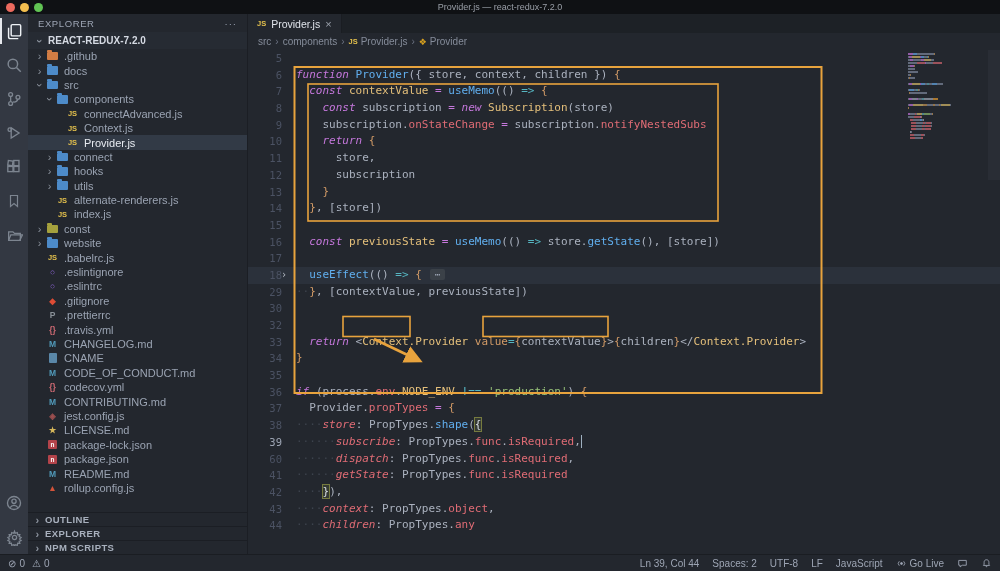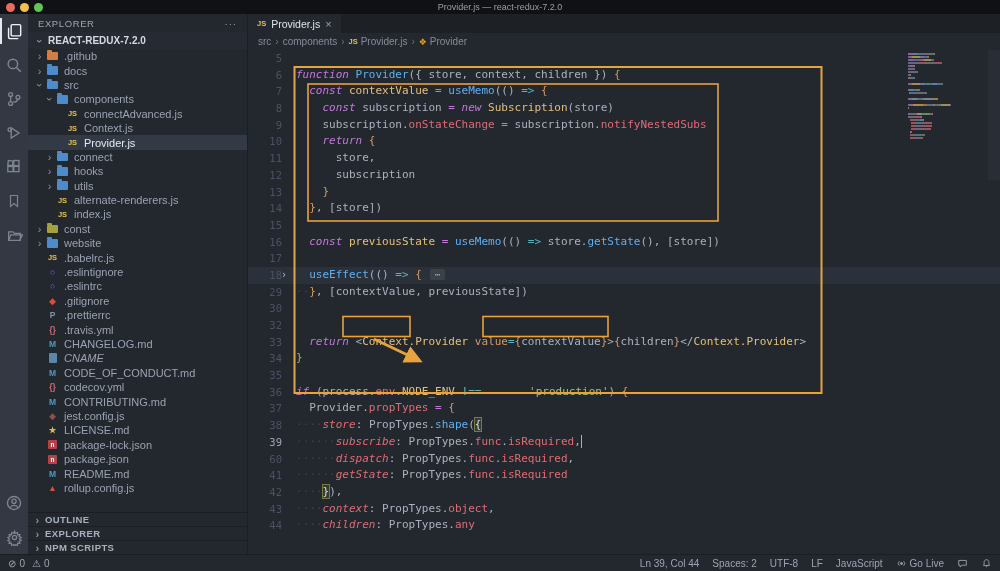--- a/index.html
+++ b/index.html
@@ -59,21 +59,21 @@
   .gutter { width:44px; padding-right:10px; text-align:right; color:#4b5263; flex:none; font-size:10.5px; }
   .line.cursorline .gutter { color:#9da5b4; }
   .fold-caret { position:absolute; left:33px; top:0; color:#b6bcc6; font-size:10px; }
   .content { padding-left:4px; }
 
   .tok-kw { color:#c678dd; font-style:italic; }
   .tok-fn { color:#61afef; }
   .tok-cls { color:#e5c07b; }
   .tok-prop { color:#e06c75; }
   .tok-key { color:#e06c75; font-style:italic; }
-  .tok-str { color:#98c379;margin-left:41px; }
+  .tok-str { color:#98c379; }
   .tok-op { color:#56b6c2; }
   .tok-eq { color:#c678dd; }
   .tok-br { color:#d19a66; }
   .tok-d { color:#abb2bf; }
   .tok-dw { color:#dcdfe4; }
   .tok-var { color:#e5c07b; }
   .tok-attr { color:#d19a66; }
   .tok-ws { color:#3d434d; }
   .tok-fold { background:#3b4148; color:#9da5b4; border-radius:2px; padding:0 4px; margin-left:2px; font-size:10px; }
   .tok-note { color:#e8a33d; font-weight:bold; font-family:"Liberation Sans", sans-serif; font-size:13.5px; margin-left:22px; }
@@ -320,21 +320,21 @@
             </span>
             <span>.travis.yml</span>
           </div>
           <div class="trow" style="padding-left: 6px;">
             <span class="caret"></span>
             <span class="ficon">
               <span style="color: rgb(81, 154, 186); font-size: 8.5px;">M</span>
             </span>
             <span>CHANGELOG.md</span>
           </div>
-          <div class="trow" style="padding-left: 6px; font-style: italic;">
+          <div class="trow" style="padding-left: 6px;">
             <span class="caret"></span>
             <span class="ficon">
               <span class="file-rect"></span>
             </span>
             <span>CNAME</span>
           </div>
           <div class="trow" style="padding-left: 6px;">
             <span class="caret"></span>
             <span class="ficon">
               <span style="color: rgb(81, 154, 186); font-size: 8.5px;">M</span>

